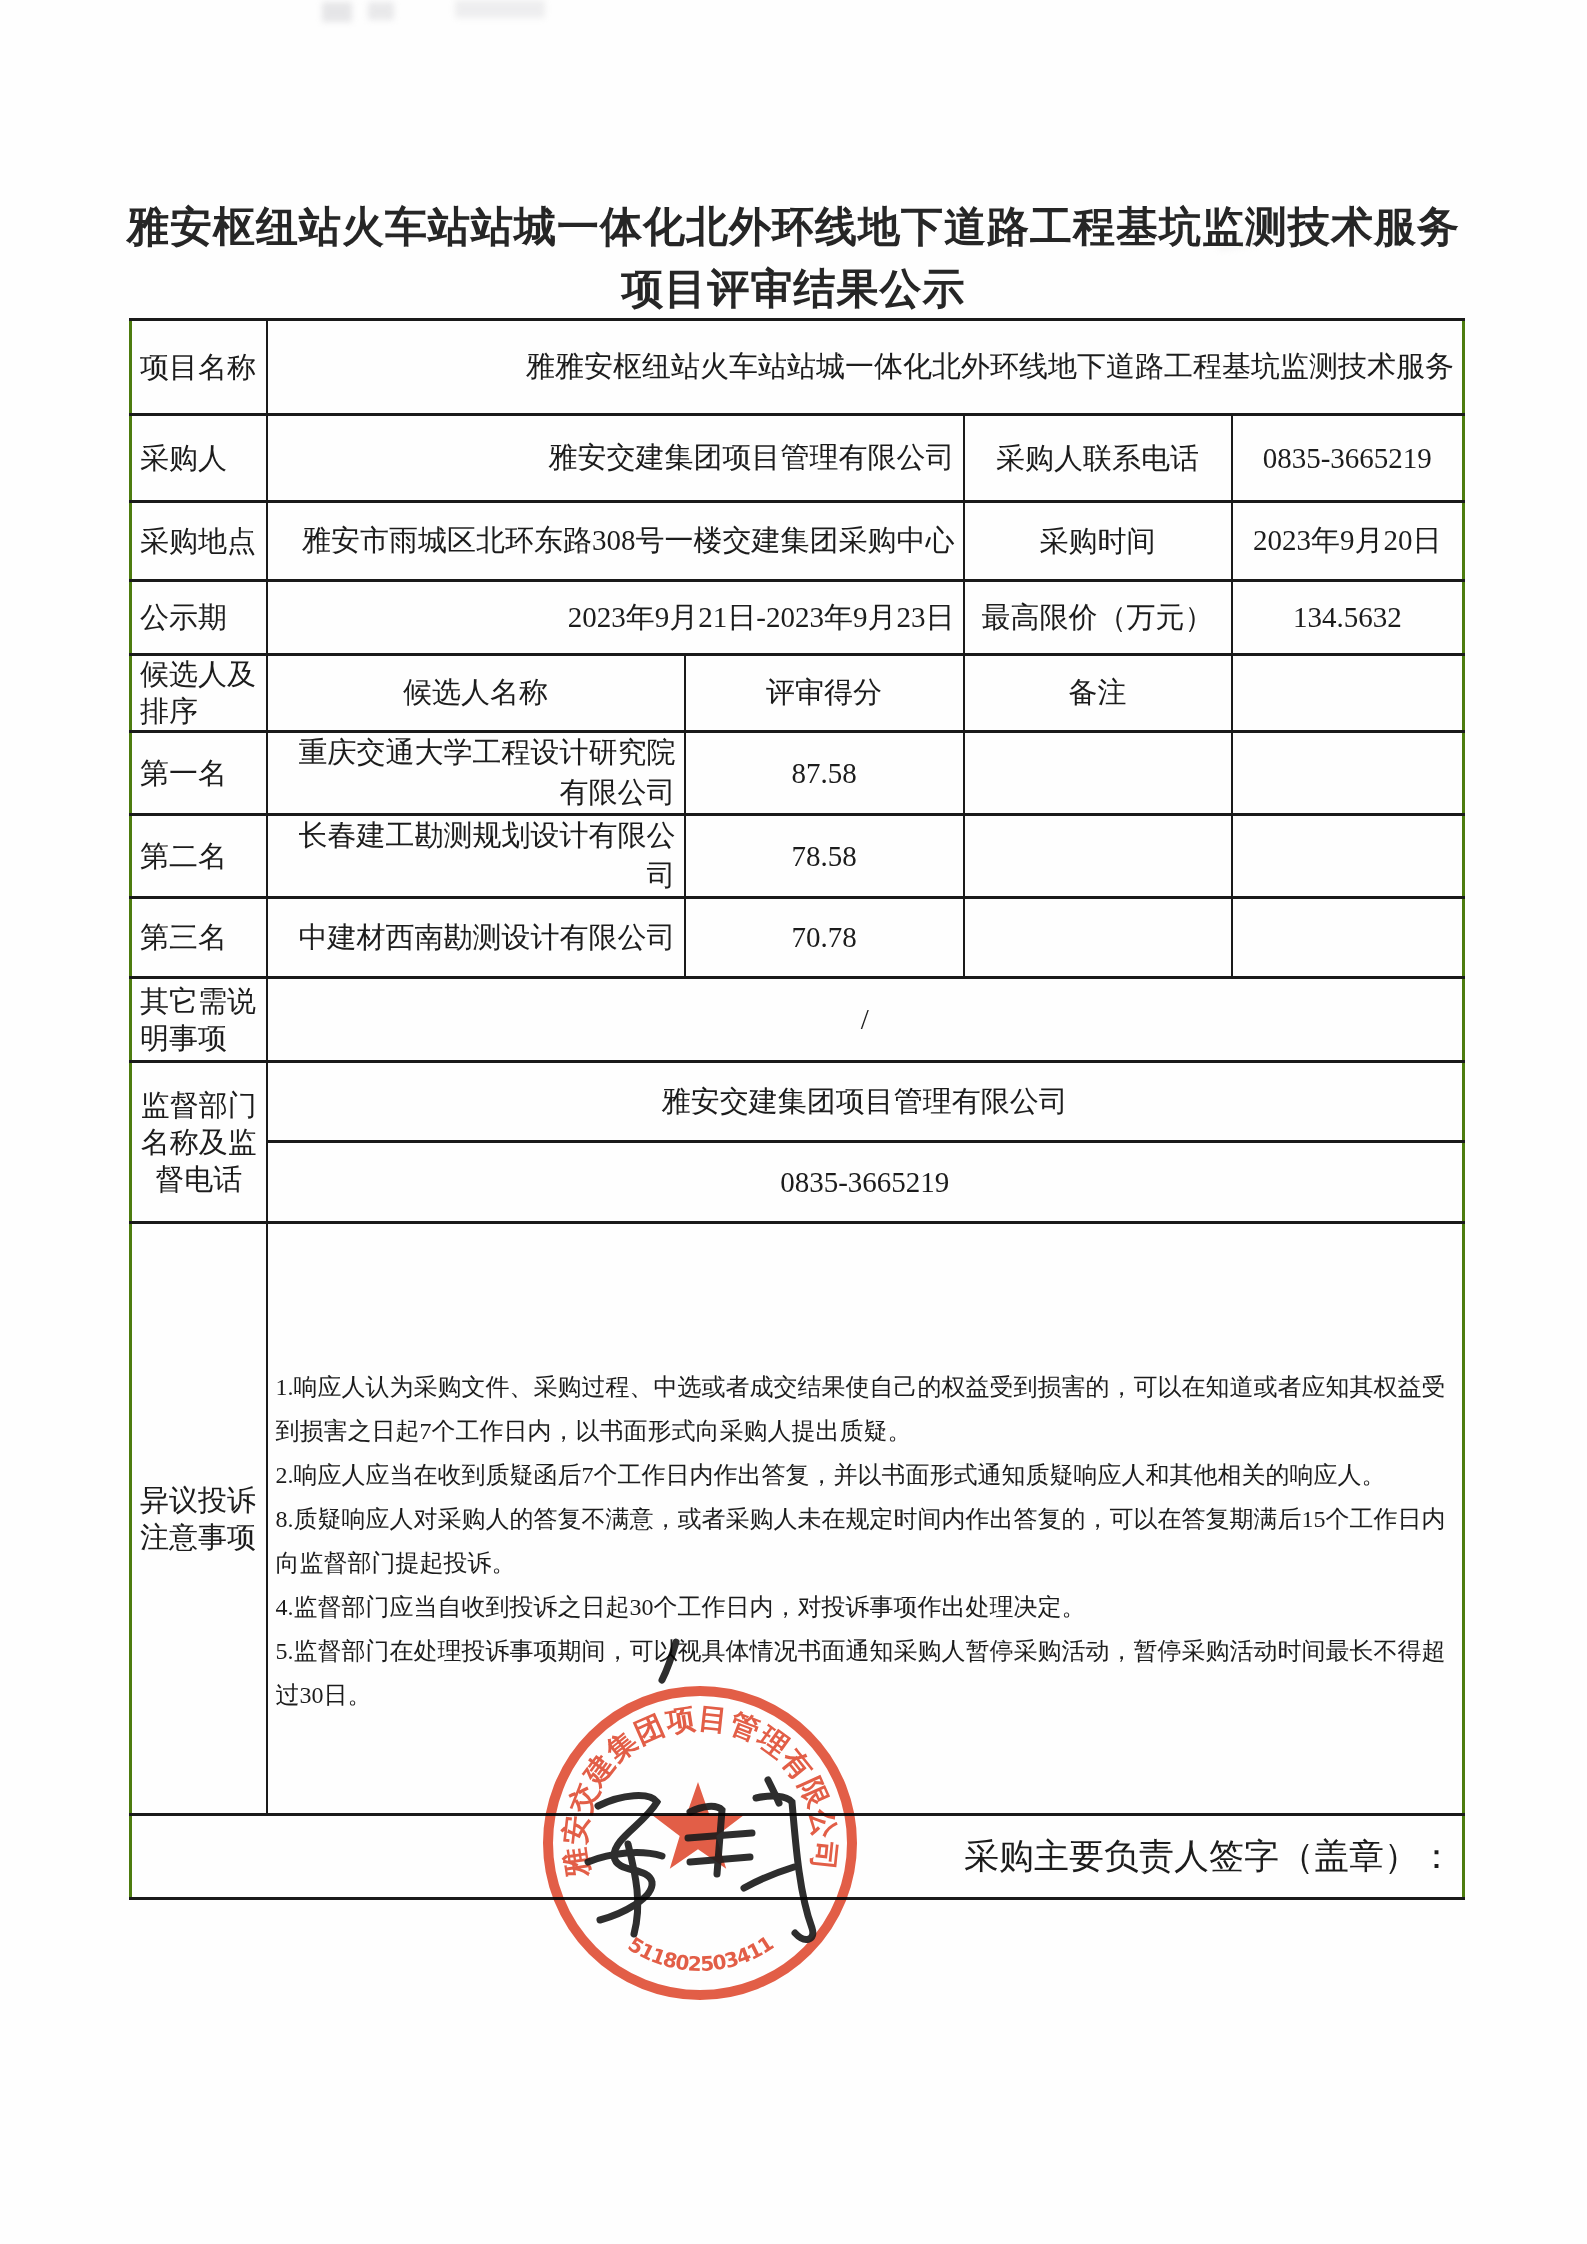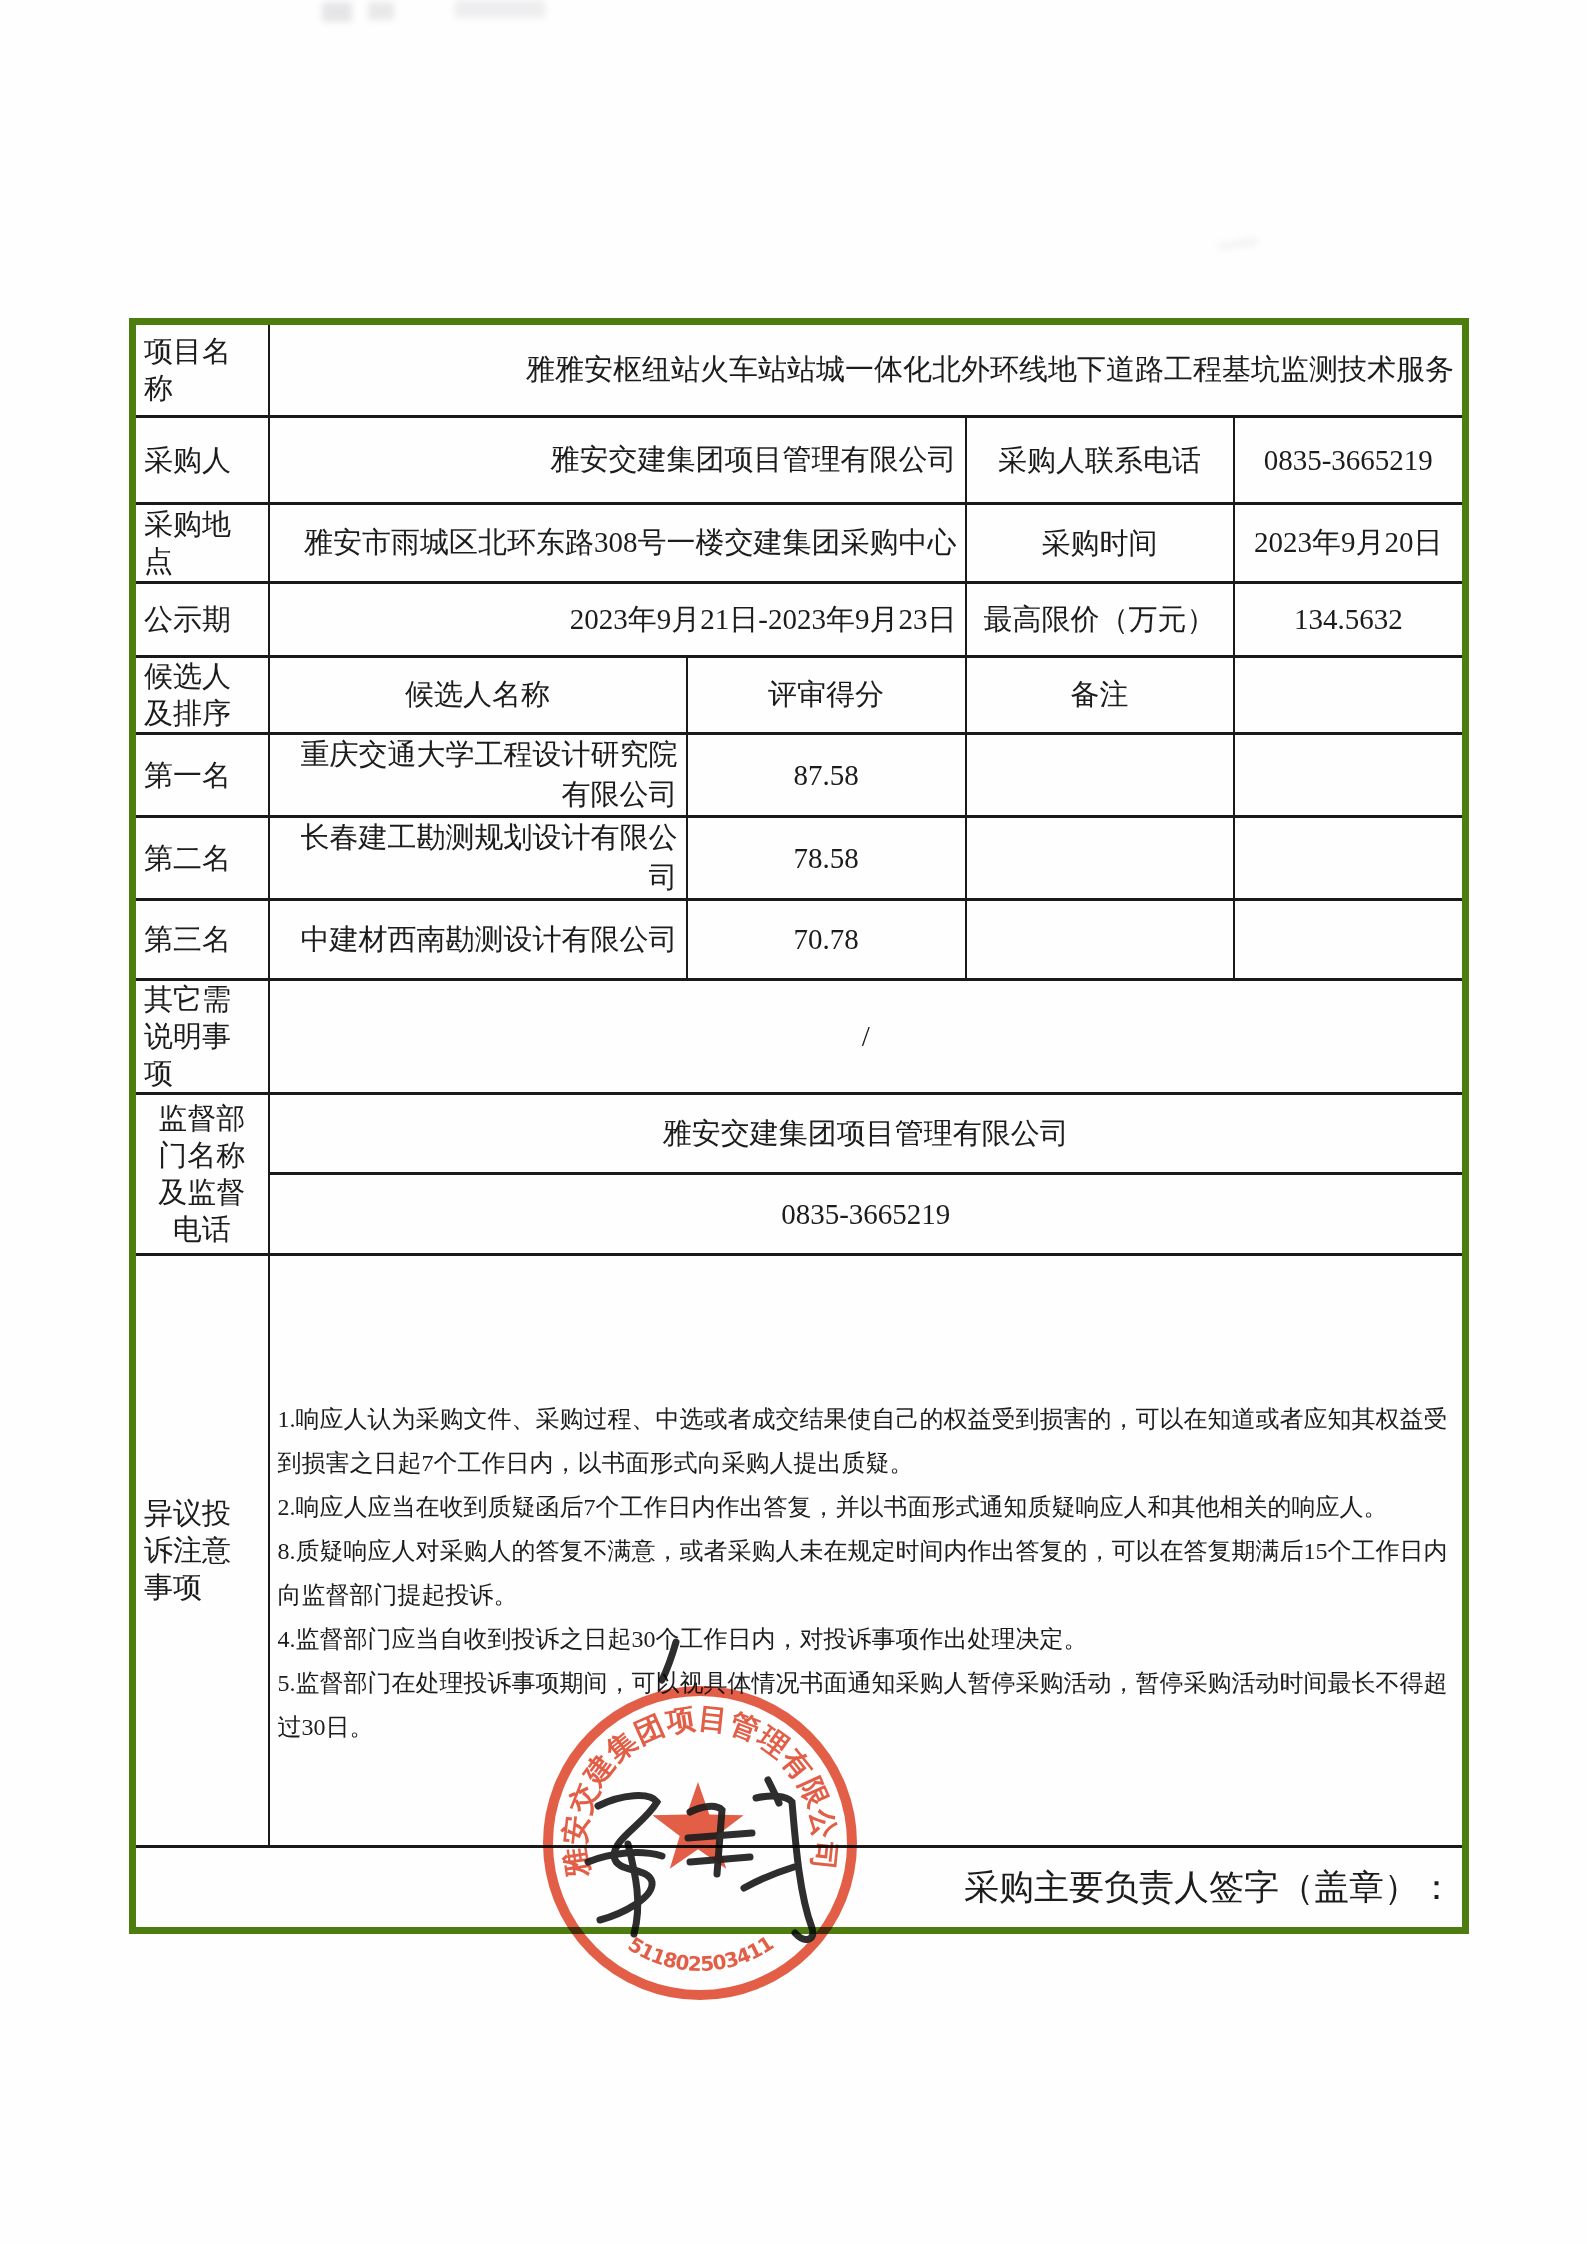--- a/index.html
+++ b/index.html
@@ -20,21 +20,21 @@
     font-family:"Liberation Sans","DejaVu Sans",sans-serif;
     font-weight:700;font-size:42px;line-height:62px;color:#262626;
     letter-spacing:1px;
   }
 
   table.doc{
     position:absolute;left:129px;top:318px;width:1333px;
     table-layout:fixed;border-collapse:collapse;
     font-size:29px;color:#1c1c1c;
   }
-  table.doc{border:7px solid #4d7c0f;}
+  table.doc{border:3px solid #4d7c0f;}
   table.doc td{
     border:2px solid #1a1a1a;border-top-width:3px;border-bottom-width:3px;
     padding:0 8px;vertical-align:middle;overflow:hidden;
   }
   td.c{text-align:center;}
   td.l{text-align:right;}
   td.lbl{text-align:left;padding-left:9px;padding-right:4px;line-height:37px;}
   td.lblc{text-align:center;padding-left:4px;padding-right:4px;line-height:37px;}
   .obj-cell{padding:0 15px;}
   .obj-body{position:relative;top:22px;line-height:44px;font-size:24px;text-align:left;}
@@ -48,20 +48,24 @@
 </head>
 <body>
 
 <div class="page">
 
   <div class="smudge s1"></div>
   <div class="smudge s2"></div>
   <div class="smudge s3"></div>
   <div class="smudge s4"></div>
 
+  <div class="doc-title">
+    <div>雅安枢纽站火车站站城一体化北外环线地下道路工程基坑监测技术服务</div>
+    <div>项目评审结果公示</div>
+  </div>
 
   <table class="doc">
     <colgroup>
       <col style="width:136px">
         <col style="width:418px">
         <col style="width:279px">
       <col style="width:268px">
         <col style="width:232px">
     </colgroup>
 

